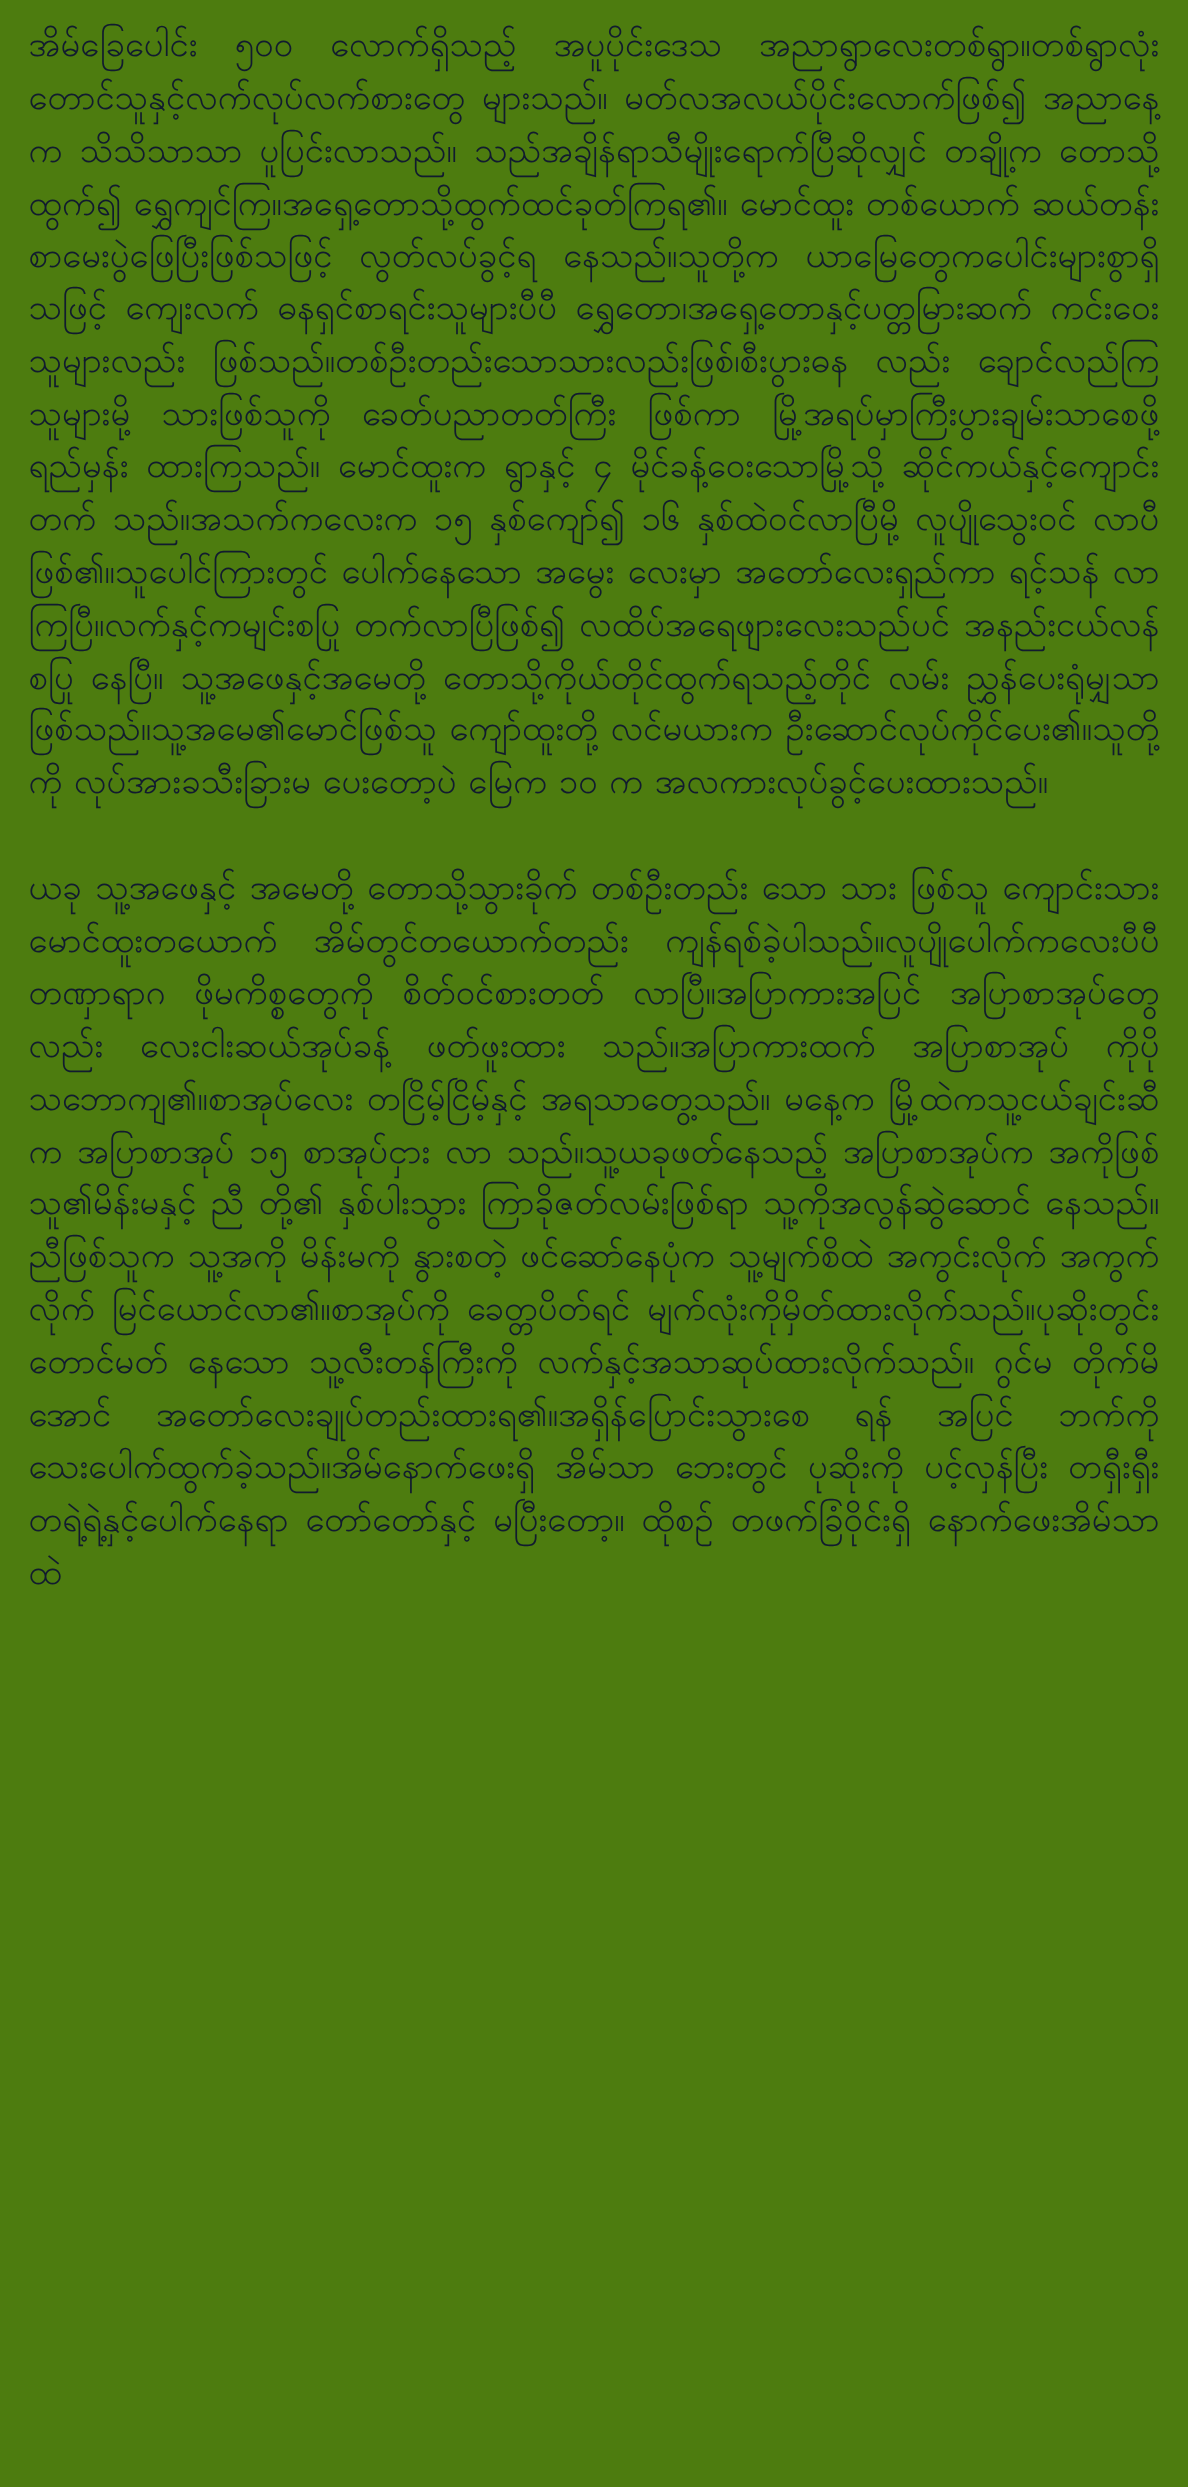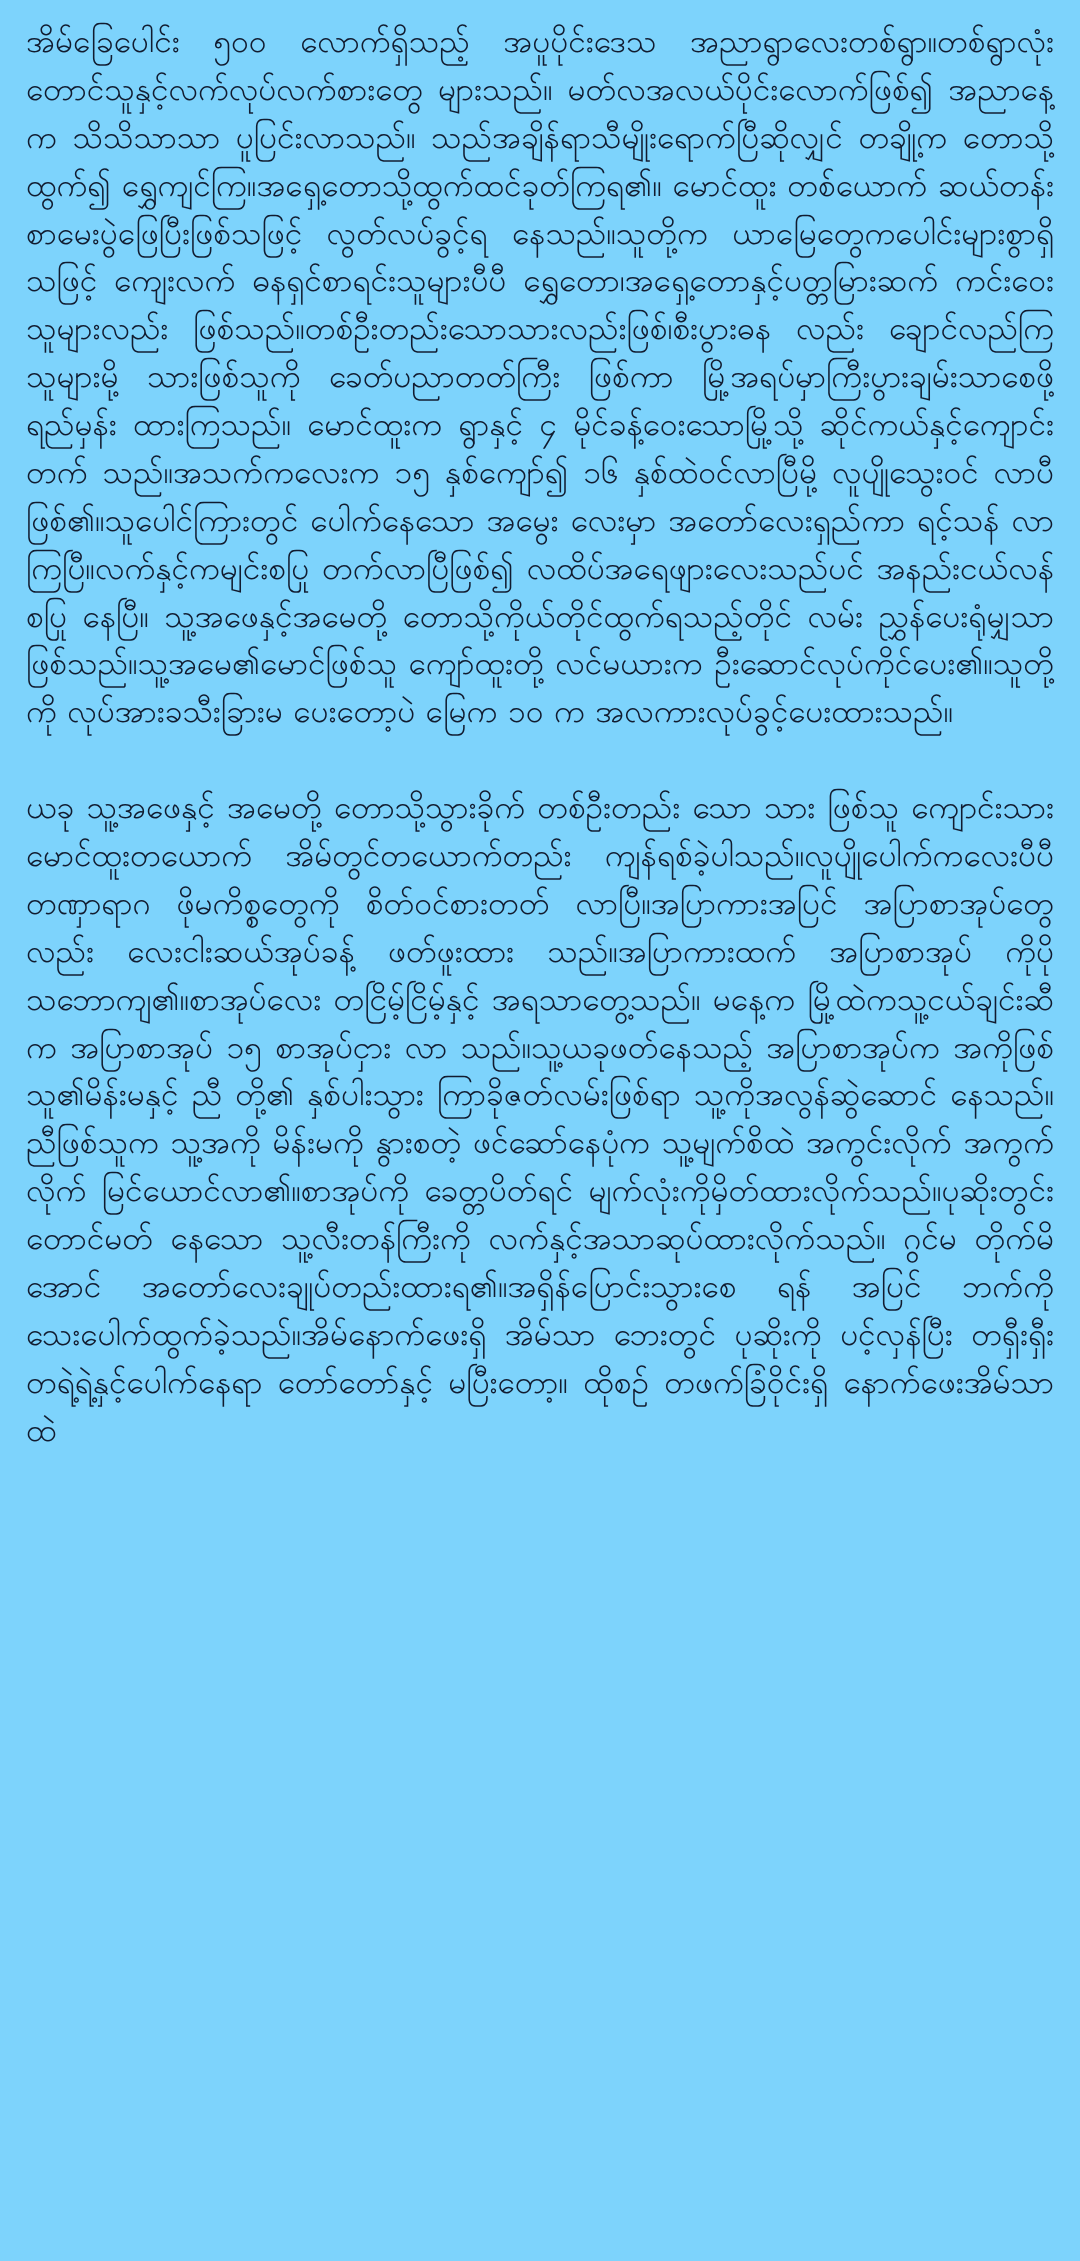--- a/index.html
+++ b/index.html
@@ -11,21 +11,21 @@
     width: 1080px;
     min-height: 2261px;
     font-family: "DejaVu Sans", "Liberation Sans", sans-serif;
     color: #101a2e;
   }
   .page {
     width: 1080px;
     min-height: 2261px;
     box-sizing: border-box;
     padding: 18px 26px 10px 26px;
-    background: #7dd3fc;
+    background: #4d7c0f;
   }
   .doc-body {
     display: block;
   }
   .para {
     font-size: 31.5px;
     line-height: 1.52;
     text-align: justify;
     text-justify: inter-word;
     letter-spacing: 0px;

